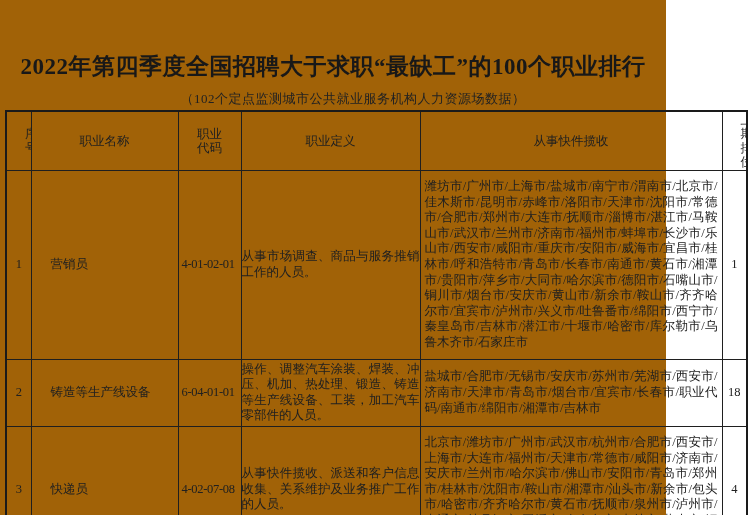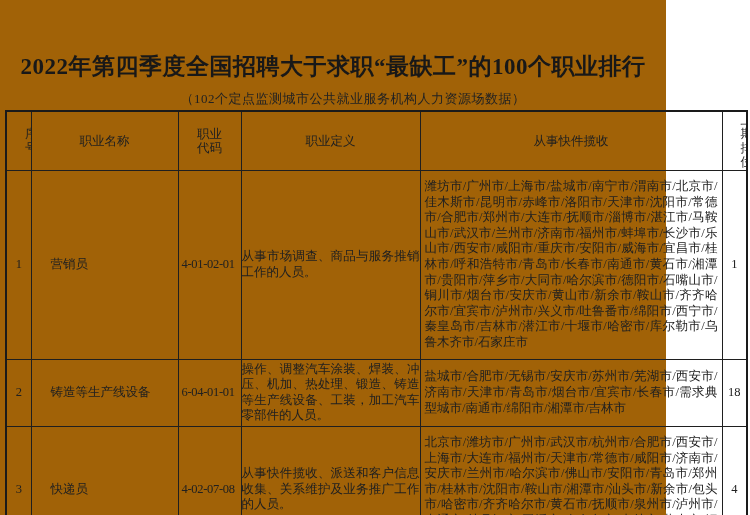--- a/index.html
+++ b/index.html
@@ -98,21 +98,21 @@
         <td class="c-code">4-01-02-01</td>
         <td class="c-def">从事市场调查、商品与服务推销工作的人员。</td>
         <td class="c-cities">潍坊市/广州市/上海市/盐城市/南宁市/渭南市/北京市/佳木斯市/昆明市/赤峰市/洛阳市/天津市/沈阳市/常德市/合肥市/郑州市/大连市/抚顺市/淄博市/湛江市/马鞍山市/武汉市/兰州市/济南市/福州市/蚌埠市/长沙市/乐山市/西安市/咸阳市/重庆市/安阳市/威海市/宜昌市/桂林市/呼和浩特市/青岛市/长春市/南通市/黄石市/湘潭市/贵阳市/萍乡市/大同市/哈尔滨市/德阳市/石嘴山市/铜川市/烟台市/安庆市/黄山市/新余市/鞍山市/齐齐哈尔市/宜宾市/泸州市/兴义市/吐鲁番市/绵阳市/西宁市/秦皇岛市/吉林市/潜江市/十堰市/哈密市/库尔勒市/乌鲁木齐市/石家庄市</td>
         <td class="c-prev">1</td>
       </tr>
       <tr class="r2">
         <td class="c-idx">2</td>
         <td class="c-name">铸造等生产线设备</td>
         <td class="c-code">6-04-01-01</td>
         <td class="c-def">操作、调整汽车涂装、焊装、冲压、机加、热处理、锻造、铸造等生产线设备、工装，加工汽车零部件的人员。</td>
-        <td class="c-cities">盐城市/合肥市/无锡市/安庆市/苏州市/芜湖市/西安市/济南市/天津市/青岛市/烟台市/宜宾市/长春市/需求典型城市/南通市/绵阳市/湘潭市/吉林市</td>
+        <td class="c-cities">盐城市/合肥市/无锡市/安庆市/苏州市/芜湖市/西安市/济南市/天津市/青岛市/烟台市/宜宾市/长春市/职业代码/南通市/绵阳市/湘潭市/吉林市</td>
         <td class="c-prev">18</td>
       </tr>
       <tr class="r3">
         <td class="c-idx">3</td>
         <td class="c-name">快递员</td>
         <td class="c-code">4-02-07-08</td>
         <td class="c-def">从事快件揽收、派送和客户信息收集、关系维护及业务推广工作的人员。</td>
         <td class="c-cities">北京市/潍坊市/广州市/武汉市/杭州市/合肥市/西安市/上海市/大连市/福州市/天津市/常德市/咸阳市/济南市/安庆市/兰州市/哈尔滨市/佛山市/安阳市/青岛市/郑州市/桂林市/沈阳市/鞍山市/湘潭市/汕头市/新余市/包头市/哈密市/齐齐哈尔市/黄石市/抚顺市/泉州市/泸州市/南通市/牡丹江市/玉溪市/秦皇岛市/吉林市/黄山市/铜川市/南宁市/西宁市/宝鸡市/三明市</td>
         <td class="c-prev">4</td>
       </tr>

